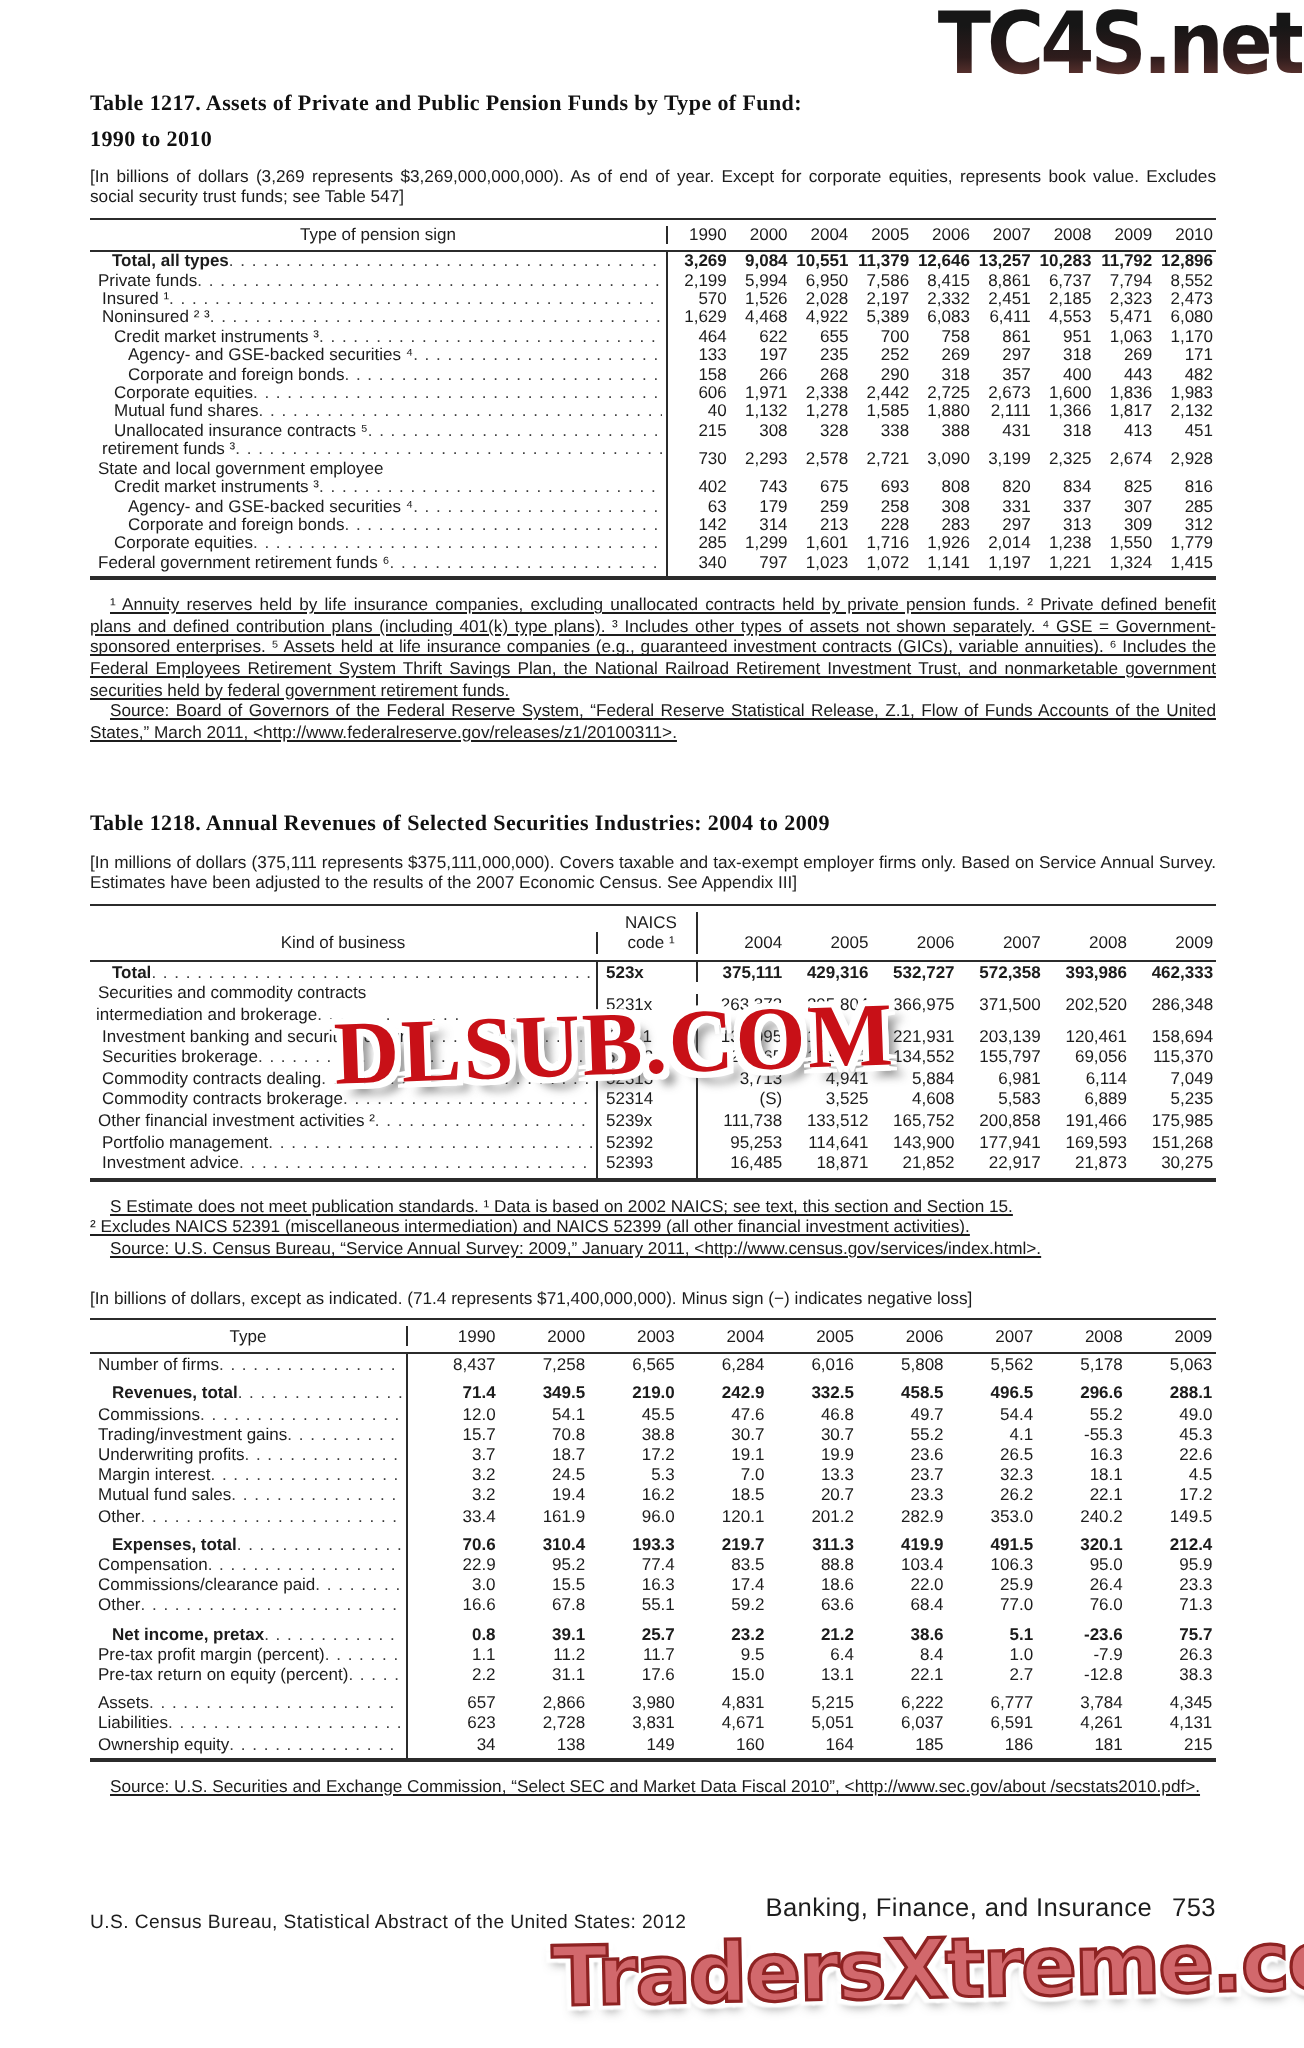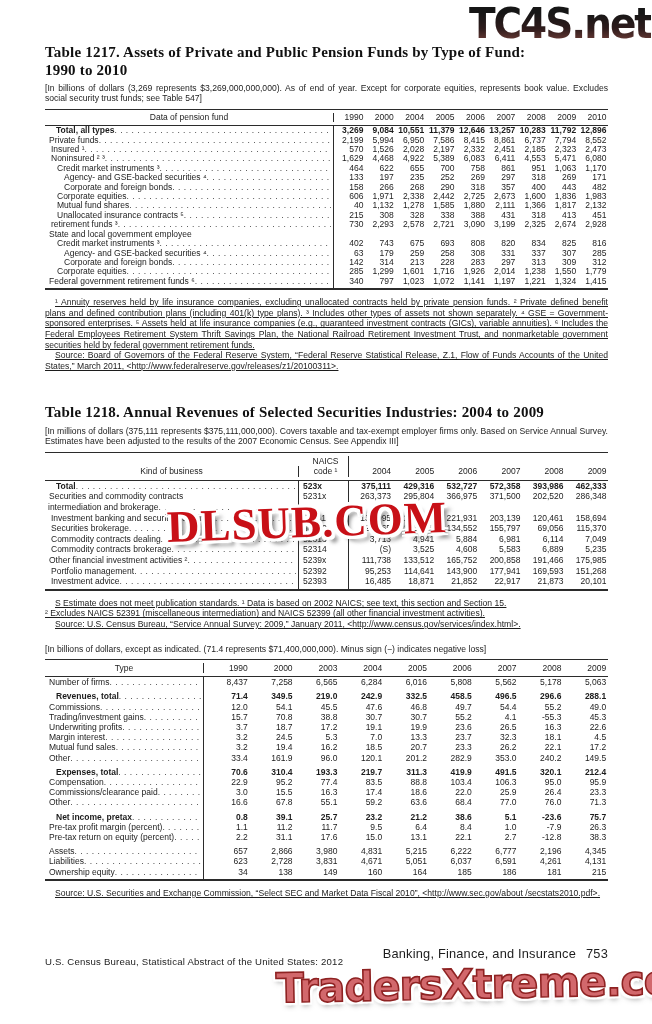--- a/index.html
+++ b/index.html
@@ -1,26 +1,26 @@
 <!DOCTYPE html>
 <html><head>
 <meta charset="utf-8">
 <style>
   html,body{margin:0;padding:0;background:#9a9a9a;}
   .page{position:relative;width:652px;height:1024px;background:#ffffff;overflow:hidden;
         font-family:"Liberation Sans",sans-serif;color:#1c1c1c;}
   .content{position:absolute;left:45px;top:0;width:563px;}
 
   
-  .ttl{font-family:"Liberation Serif",serif;font-weight:bold;font-size:15px;line-height:17.5px;letter-spacing:.2px;color:#111;}
+  .ttl{font-family:"Liberation Serif",serif;font-weight:bold;font-size:11px;line-height:17.5px;letter-spacing:.2px;color:#111;}
   .note{font-size:8.6px;line-height:10.4px;margin:4px 0 0 0;text-align:justify;}
 
   
   .tbl{margin-top:5px;border-top:1px solid #2b2b2b;border-bottom:2px solid #2b2b2b;font-size:8.5px;}
-  .tr{display:flex;align-items:flex-start;}
+  .tr{display:flex;align-items:center;}
   .cell{box-sizing:border-box;}
   .num{text-align:right;padding-right:1px;}
   .label-cell{border-right:1px solid #2b2b2b;}
   .thead{border-bottom:1.6px solid #2b2b2b;padding:3px 0 3px 0;align-items:flex-end;}
   .thead .label-cell{text-align:center;}
   .thead .code-cell{text-align:center;padding-left:0;}
   .bold{font-weight:bold;}
   .tr.space .cell{padding-top:4px;}
   .tbl .tr:last-child .cell{padding-bottom:2px;}
 
@@ -81,21 +81,21 @@
   <div class="content">
 
     <section id="sec1217">
       <div class="ttl">
         <span>Table 1217. Assets of Private and Public Pension Funds by Type of Fund:</span><br>
         <span>1990 to 2010</span>
       </div>
       <p class="note">[In billions of dollars (3,269 represents $3,269,000,000,000). As of end of year. Except for corporate equities, represents book value. Excludes social security trust funds; see Table 547]</p>
       <div class="tbl" id="t1217">
           <div class="tr thead">
-            <div class="cell label-cell">Data of pension fund</div>
+            <div class="cell label-cell">Type of pension sign</div>
             <div class="cell num">1990</div>
             <div class="cell num">2000</div>
             <div class="cell num">2004</div>
             <div class="cell num">2005</div>
             <div class="cell num">2006</div>
             <div class="cell num">2007</div>
             <div class="cell num">2008</div>
             <div class="cell num">2009</div>
             <div class="cell num">2010</div>
           </div>
@@ -527,21 +527,21 @@
                 <div class="txt ind1">Investment advice</div>
                 <div class="dots"></div>
               </div>
             </div>
             <div class="cell code-cell">52393</div>
             <div class="cell num">16,485</div>
             <div class="cell num">18,871</div>
             <div class="cell num">21,852</div>
             <div class="cell num">22,917</div>
             <div class="cell num">21,873</div>
-            <div class="cell num">20,101</div>
+            <div class="cell num">30,275</div>
           </div>
         </div>
       <div class="fn">
         <p>S Estimate does not meet publication standards. ¹ Data is based on 2002 NAICS; see text, this section and Section 15.</p>
         <p class="noindent">² Excludes NAICS 52391 (miscellaneous intermediation) and NAICS 52399 (all other financial investment activities).</p>
         <p>Source: U.S. Census Bureau, “Service Annual Survey: 2009,” January 2011, &lt;http://www.census.gov/services/index.html&gt;.</p>
       </div>
     </section>
 
     <section id="sec1219">
@@ -821,21 +821,21 @@
                 <div class="dots"></div>
               </div>
             </div>
             <div class="cell num">657</div>
             <div class="cell num">2,866</div>
             <div class="cell num">3,980</div>
             <div class="cell num">4,831</div>
             <div class="cell num">5,215</div>
             <div class="cell num">6,222</div>
             <div class="cell num">6,777</div>
-            <div class="cell num">2,196</div>
+            <div class="cell num">3,784</div>
             <div class="cell num">4,345</div>
           </div>
           <div class="tr">
             <div class="cell label-cell">
               <div class="dotline">
                 <div class="txt ind0">Liabilities</div>
                 <div class="dots"></div>
               </div>
             </div>
             <div class="cell num">623</div>

